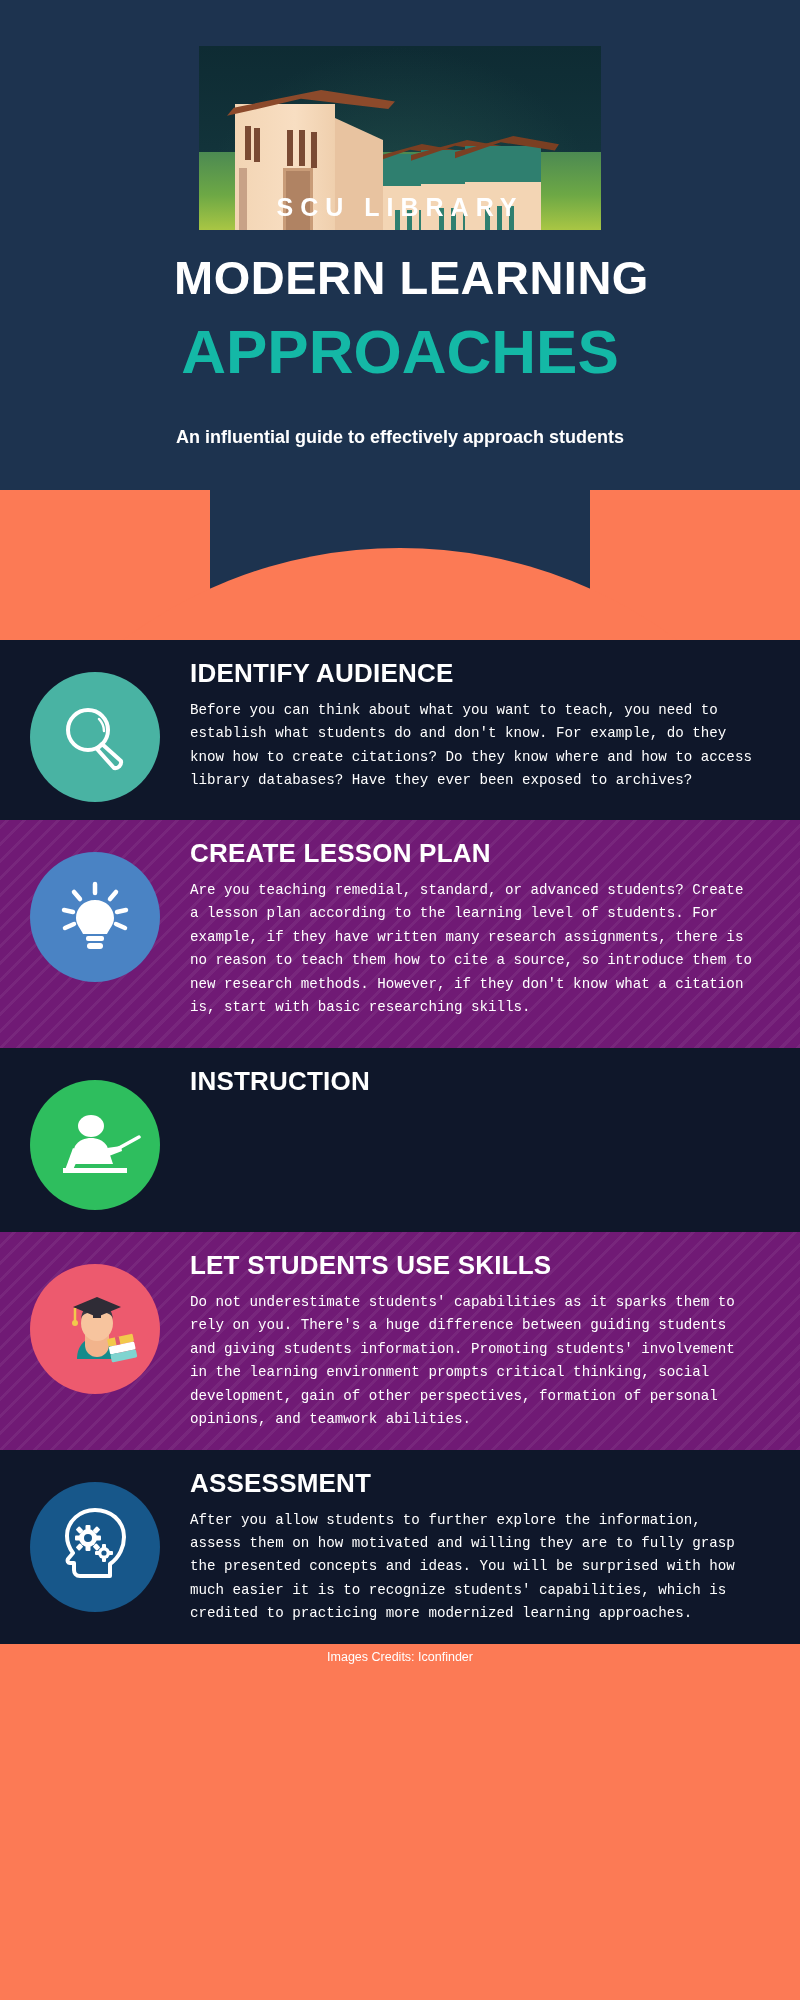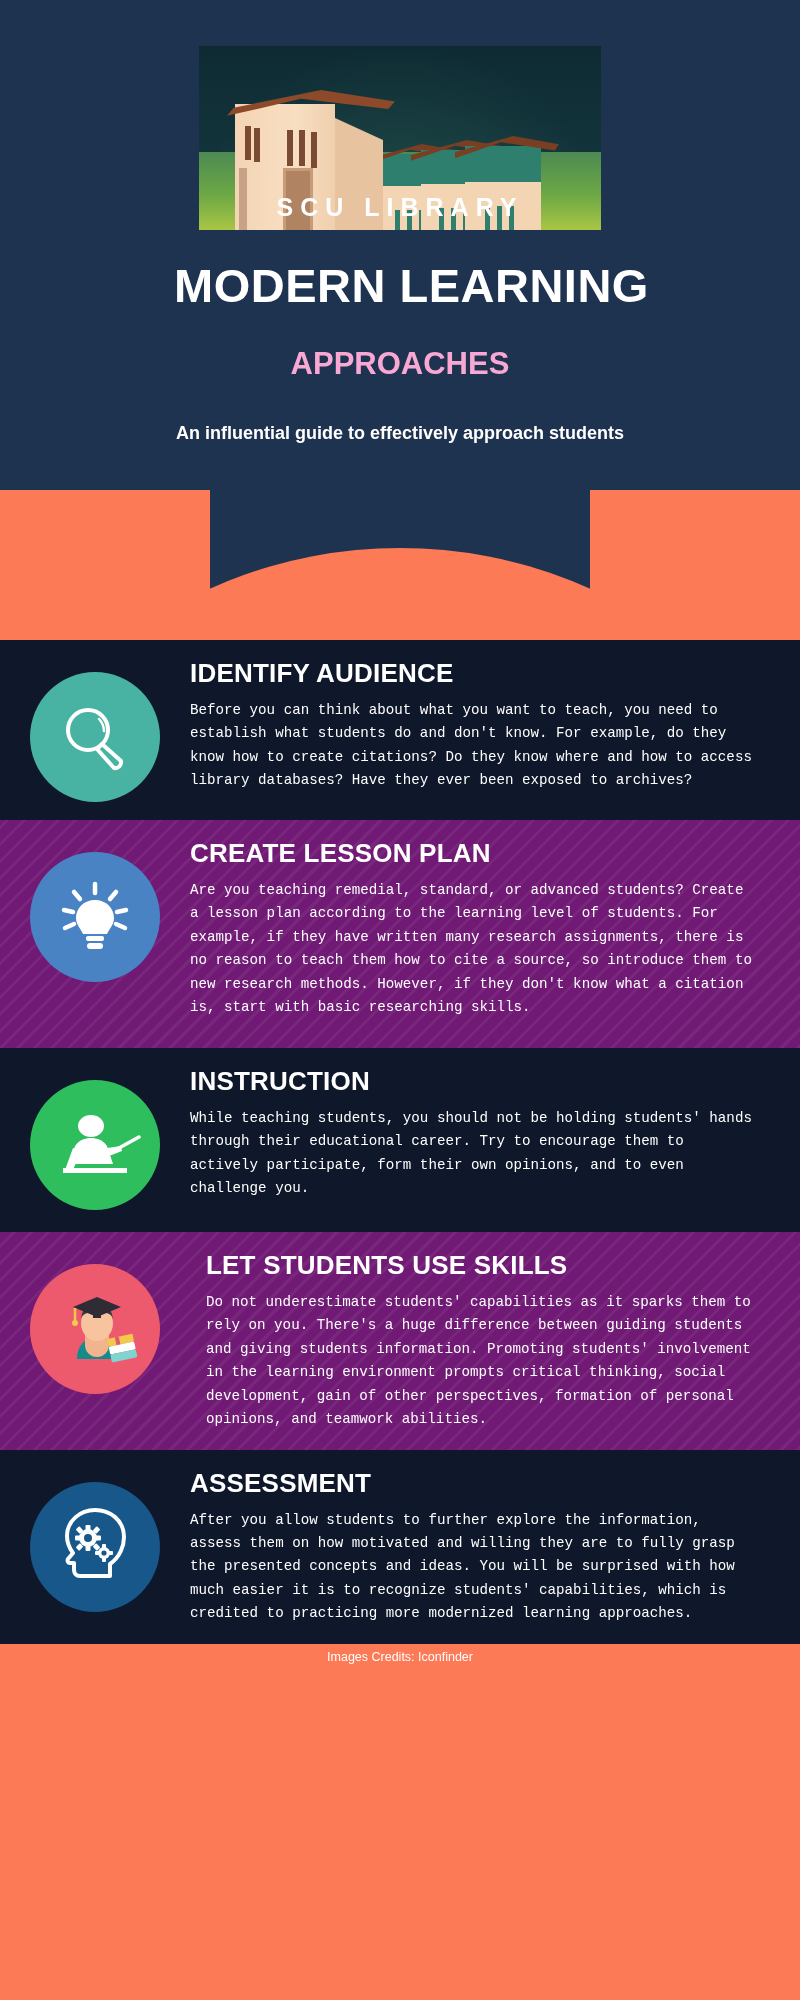--- a/index.html
+++ b/index.html
@@ -111,29 +111,29 @@
   .wing-teal { background: #2F7F6F; }
   .wing-roof { background: #7A3F22; }
 
   
   .title {
     color: #FFFFFF;
     font-size: 47px;
     font-weight: bold;
     letter-spacing: 0.5px;
     line-height: 1.0;
-    margin-top: 32px;
+    margin-top: 24px;
     padding-left: 23px;
   }
   .title2 {
-    color: #f9a8d4;
-    font-size: 31px;
+    color: #14b8a6;
+    font-size: 62px;
     font-weight: bold;
     line-height: 1.0;
-    margin-top: 39px;
+    margin-top: 20px;
   }
   .subtitle {
     color: #FFFFFF;
     font-size: 18px;
     font-weight: bold;
     line-height: 1.55;
     margin-top: 41px;
   }
 
   
@@ -296,25 +296,24 @@
         <path d="M26 42 c4 -6 10 -8 16 -8 c6 0 12 2 16 8 l6 18 l-44 0 z" fill="#fff"></path>
         <path d="M24 44 l-8 22 l7 2 l9 -20 z" fill="#fff"></path>
         <path d="M58 44 l14 -2 l1 5 l-13 5 z" fill="#fff"></path>
         <line x1="70" y1="44" x2="90" y2="33" stroke="#fff" stroke-width="3.5" stroke-linecap="round"></line>
         <rect x="14" y="64" width="64" height="5" fill="#fff"></rect>
       </svg>
     </div>
   </div>
   <div class="text-col">
     <div class="sec-title">INSTRUCTION</div>
-    <div class="sec-body">While teaching students, you should not be holding students' hands through their educational career. Try to encourage them to actively participate, form their own opinions, and to even challenge you.</div>
-  </div>
-</div>
-
-<div class="section sec-light" style="min-height:196px;gap:16px;">
+  </div>
+</div>
+
+<div class="section sec-light" style="min-height:196px;">
   <div class="icon-col">
     <div class="circle" style="background:#ED5A6E;">
       <svg width="104" height="104" viewBox="0 0 104 104">
         <path d="M34 82 c0 -14 9 -22 20 -22 c11 0 20 8 20 22 z" fill="#148B8B"></path>
         <path d="M42 58 h24 v10 a12 12 0 0 1 -24 0 z" fill="#F2B48C"></path>
         <ellipse cx="54" cy="46" rx="16" ry="18" fill="#F7C49E"></ellipse>
         <path d="M38 44 c0 -12 7 -18 16 -18 c9 0 16 6 16 18 c0 -6 -4 -9 -16 -9 c-12 0 -16 3 -16 9 z" fill="#3D3A44"></path>
         <path d="M30 30 l24 -10 l24 10 l-24 10 z" fill="#2F2C36"></path>
         <rect x="50" y="36" width="8" height="5" fill="#2F2C36"></rect>
         <line x1="32" y1="31" x2="32" y2="44" stroke="#F2C94C" stroke-width="2.5"></line>

